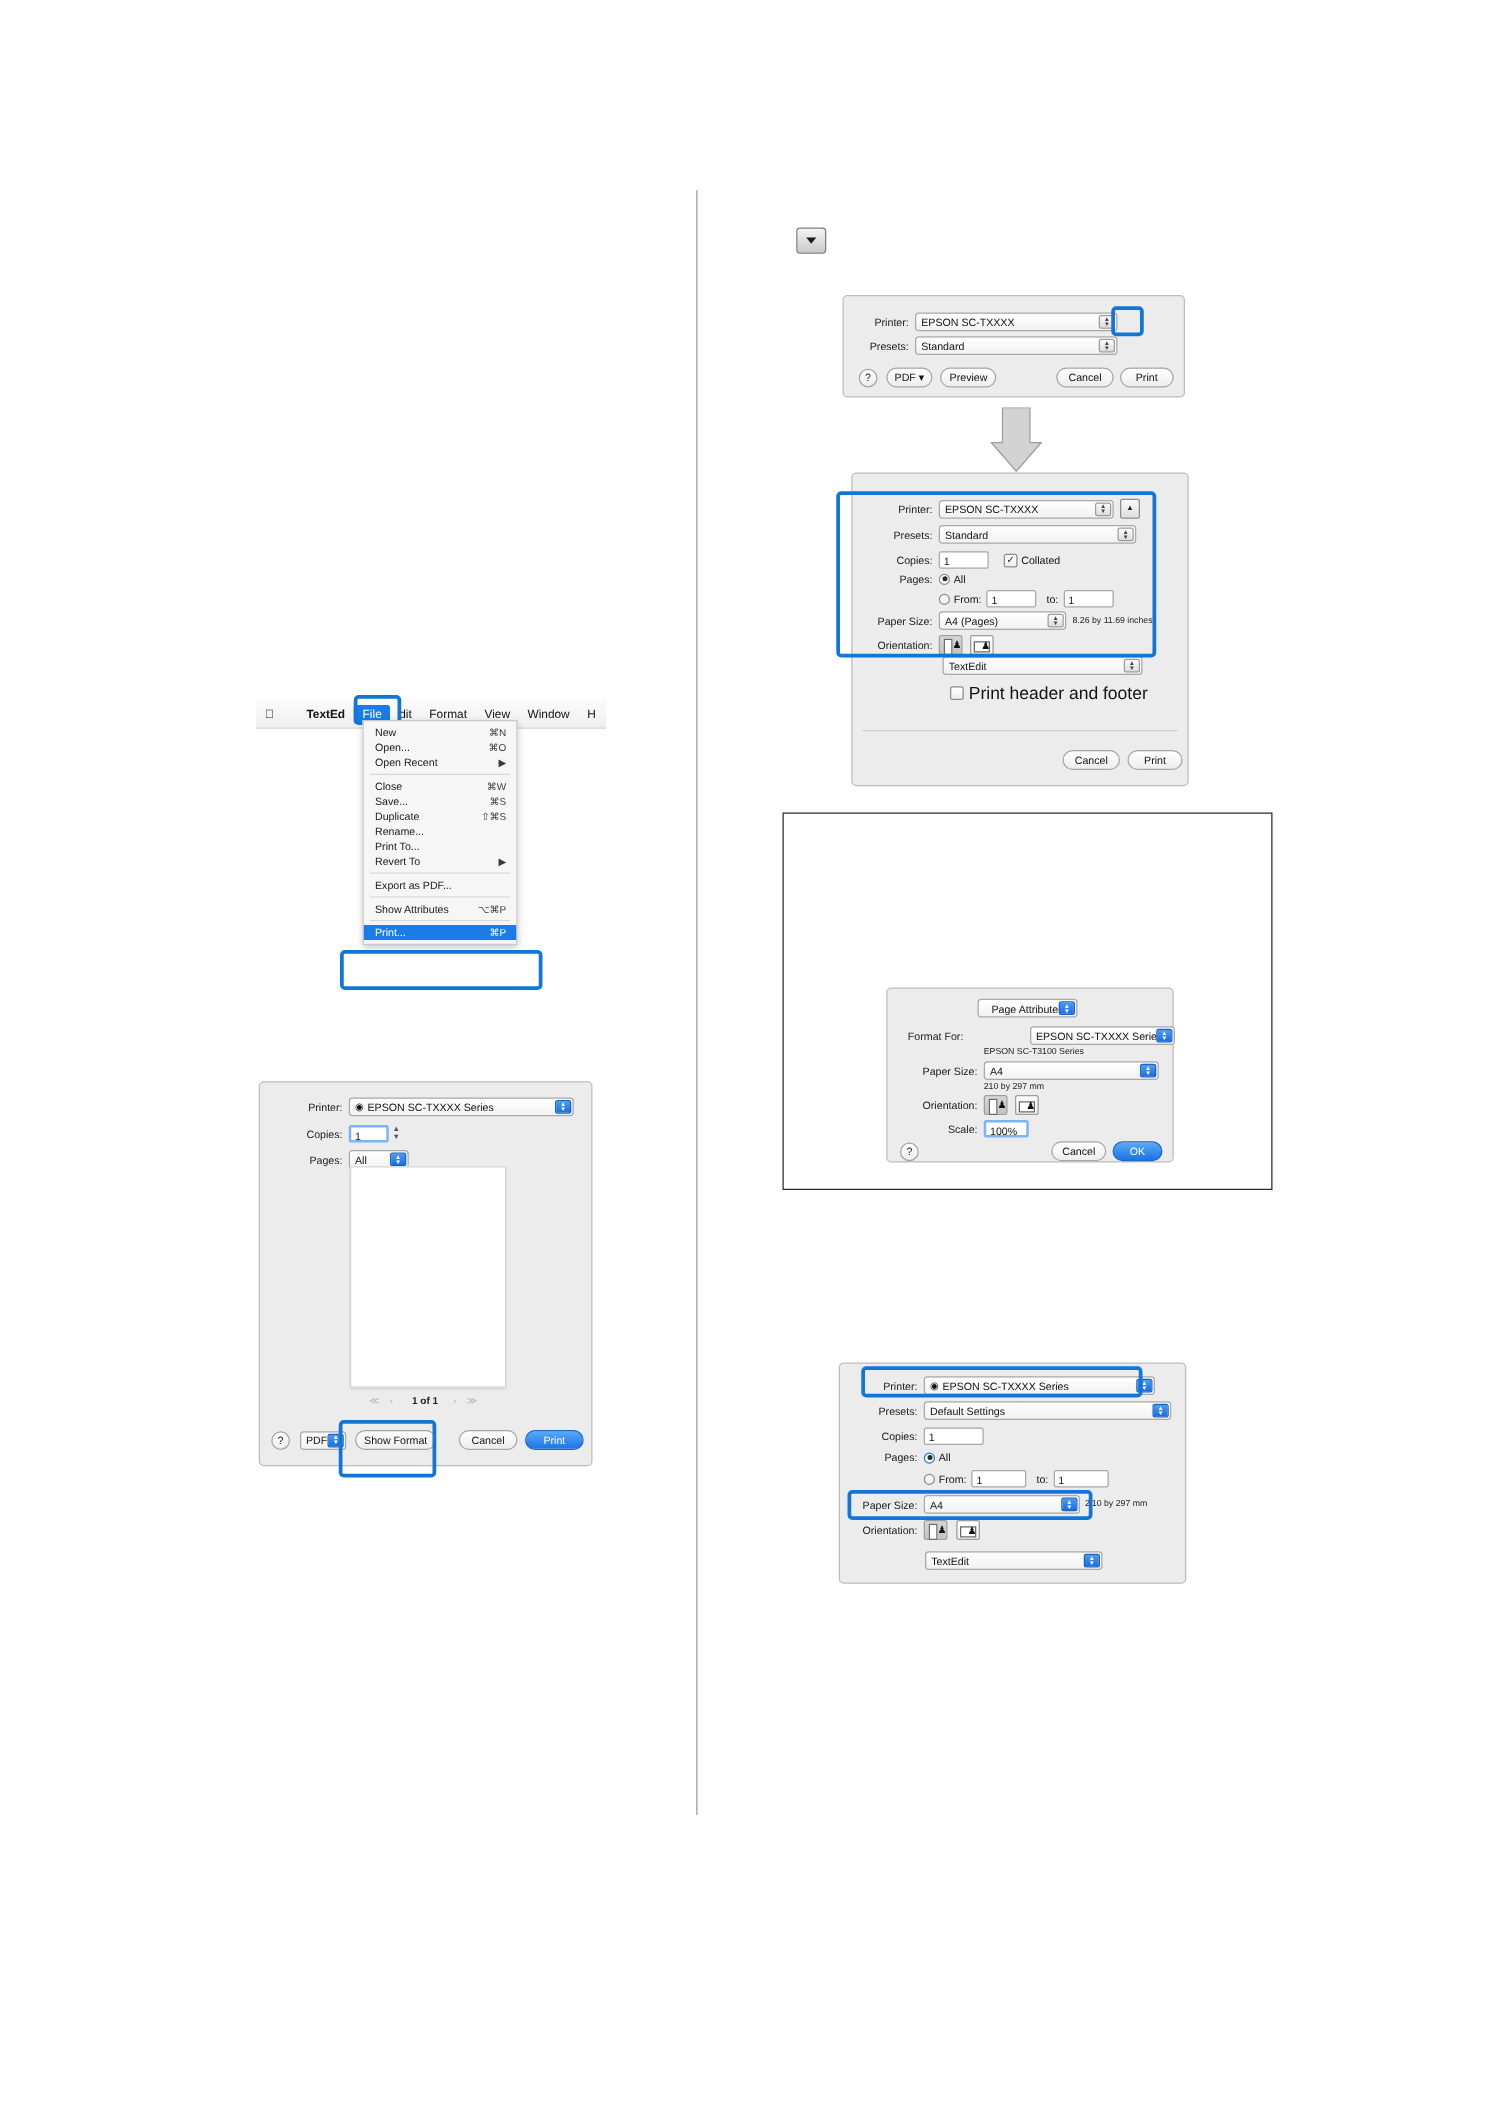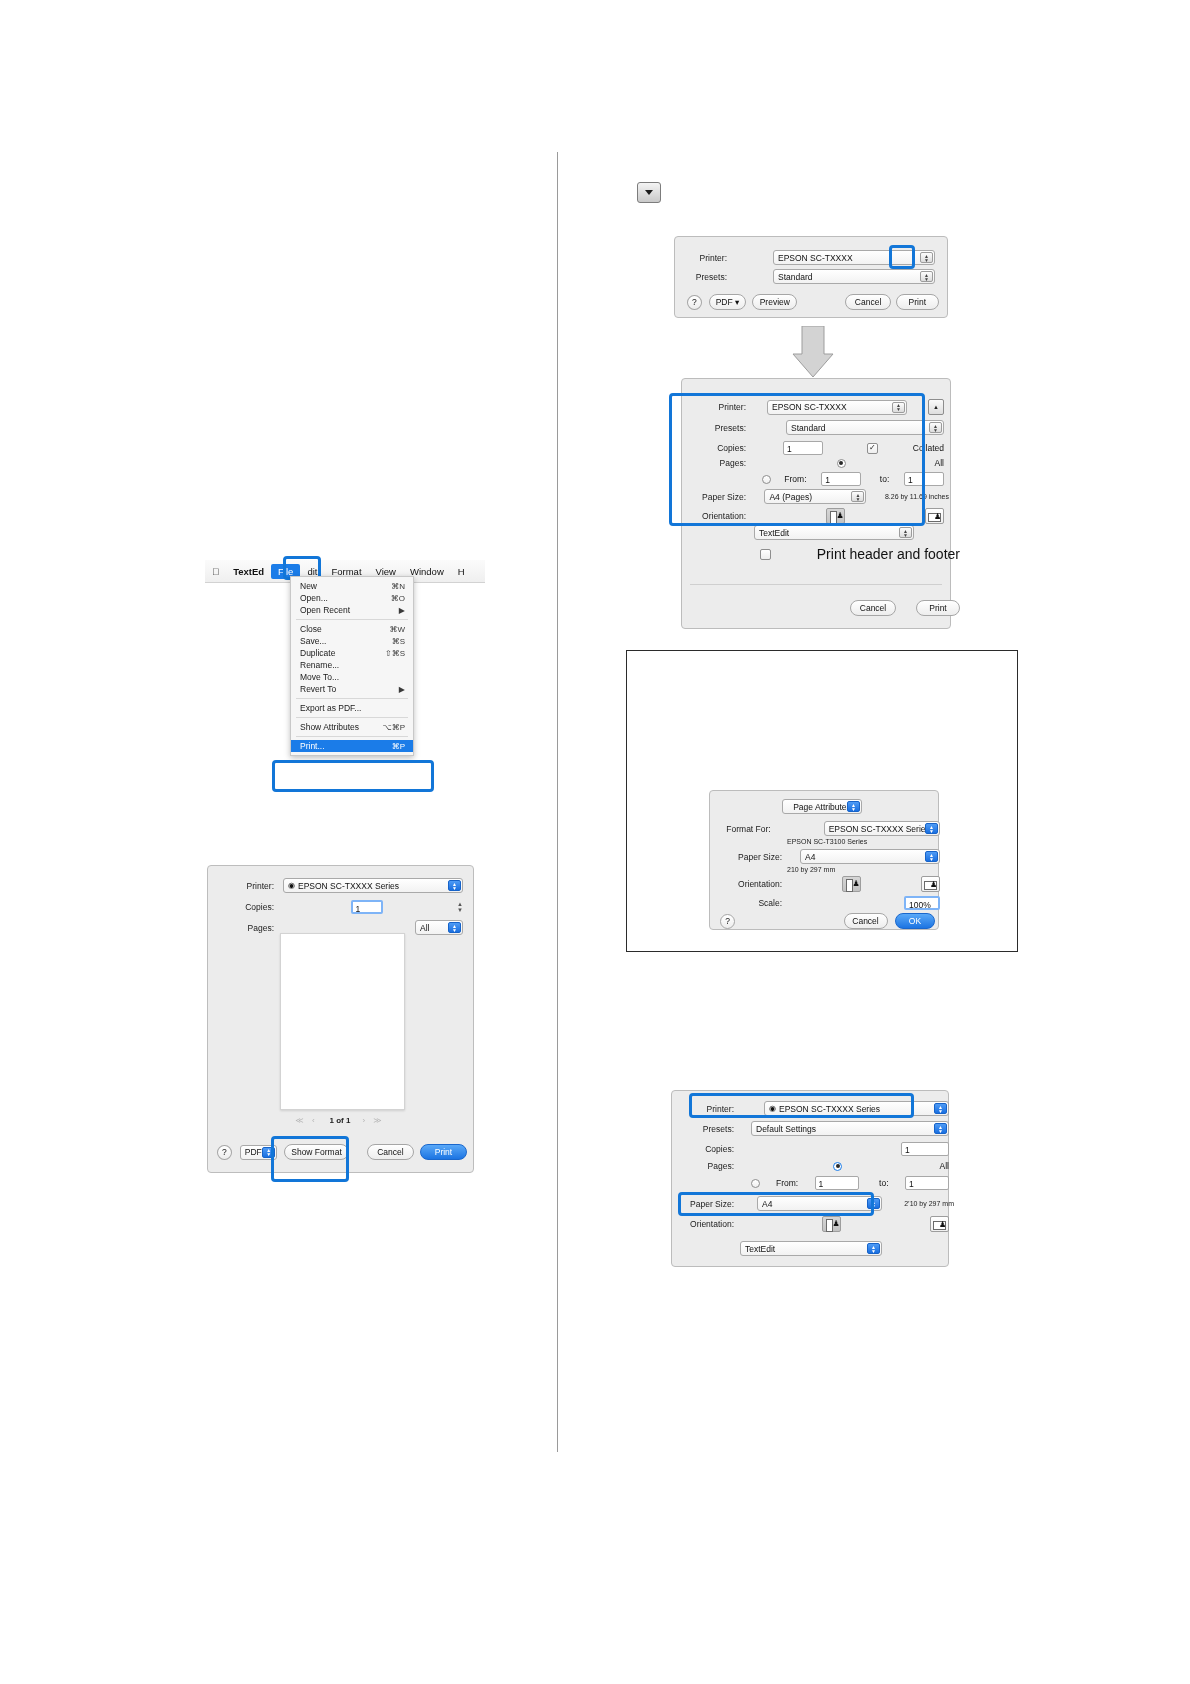--- a/index.html
+++ b/index.html
@@ -9,21 +9,21 @@
     font-family:"Liberation Sans", sans-serif;
     color:#111;
     overflow:hidden;
   }
   .abs{position:absolute;}
 
   
   #column-divider{
     left:557px;top:152px;width:1px;height:1300px;background:#9a9a9a;
   }
-  .row{display:flex;align-items:center;justify-content:space-between;}
+  .row{display:flex;align-items:center;}
   .lbl{
     text-align:right;font-size:8.5px;color:#1a1a1a;
     white-space:nowrap;
   }
   .popup{
     background:linear-gradient(#ffffff,#f2f2f2);
     border:1px solid #a9a9a9;border-radius:3px;
     font-size:8.5px;color:#111;
     display:flex;align-items:center;
     padding:0 4px;box-sizing:border-box;
@@ -100,21 +100,21 @@
   }
 
   
   #menubar{
     left:205px;top:560px;width:280px;height:22px;
     background:linear-gradient(#fbfbfb,#efefef);
     border-bottom:1px solid #d2d2d2;
     display:flex;align-items:center;font-size:9.5px;color:#111;
   }
   #menubar .mi{padding:0 7px;white-space:nowrap;}
-  #menubar .mi.app{font-weight:bold;}
+  #menubar .mi.app{font-weight:bold;margin-left:12px;}
   #menubar .mi.sel{background:#1b7ce8;color:#fff;border-radius:2px;padding:2px 7px;}
   #filemenu{
     left:290px;top:576px;width:122px;
     background:#f6f6f6;border:1px solid #c8c8c8;
     box-shadow:0 2px 6px rgba(0,0,0,.25);
     padding:3px 0;
   }
   #filemenu .item{
     display:flex;justify-content:space-between;align-items:center;
     font-size:8.5px;color:#1a1a1a;padding:1px 8px 1px 9px;white-space:nowrap;
@@ -224,21 +224,21 @@
   </div>
   <div class="item">
     <span>Duplicate</span>
     <span class="key">⇧⌘S</span>
   </div>
   <div class="item">
     <span>Rename...</span>
     <span class="key"></span>
   </div>
   <div class="item">
-    <span>Move To...</span>
+    <span>Print To...</span>
     <span class="key"></span>
   </div>
   <div class="item">
     <span>Revert To</span>
     <span class="key">▶</span>
   </div>
   <div class="sep"></div>
   <div class="item">
     <span>Export as PDF...</span>
     <span class="key"></span>

